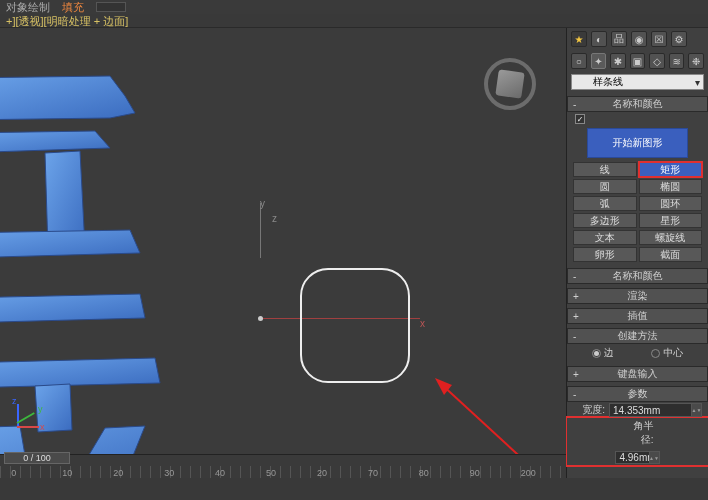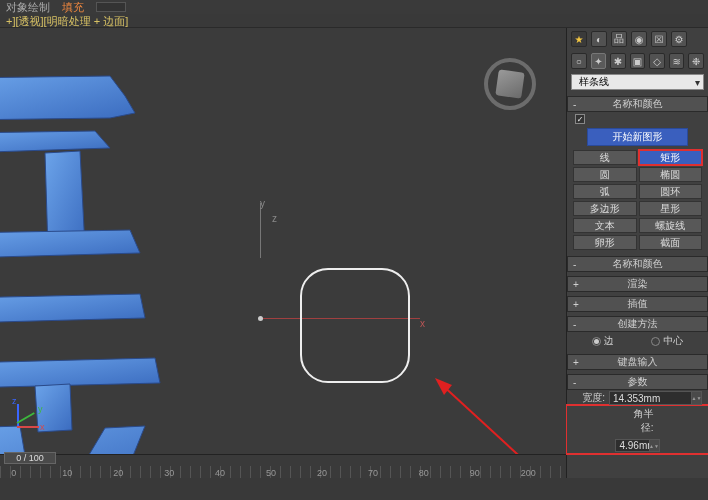--- a/index.html
+++ b/index.html
@@ -34,42 +34,42 @@
 .corner-axis { position: absolute; left: 12px; bottom: 40px; width: 40px; height: 40px; }
 .corner-axis .ax { position: absolute; font-size: 9px; }
 .ca-z { color: #3a66ff; left: 0; top: -2px; }
 .ca-y { color: #3db83d; left: 26px; top: 6px; }
 .ca-x { color: #d84848; left: 28px; top: 24px; }
 .ca-line-z { position: absolute; left: 5px; top: 6px; width: 2px; height: 22px; background: #3a66ff; }
 .ca-line-x { position: absolute; left: 5px; top: 28px; width: 22px; height: 2px; background: #d84848; }
 .ca-line-y { position: absolute; left: 5px; top: 24px; width: 20px; height: 2px; background: #3db83d; transform: rotate(-30deg); transform-origin: left; }
 
 .timebar { position: absolute; left: 0; bottom: 0; right: 0; height: 24px; background: #3a3a3a; border-top: 1px solid #222; }
-.timeslider { position: absolute; left: 4px; bottom: 14px; width: 52px; height: 12px; background: #4a4a4a; border: 1px solid #666; color: #ddd; font-size: 9px; display: flex; align-items: center; justify-content: center; }
+.timeslider { position: absolute; left: 4px; bottom: 14px; width: 66px; height: 12px; background: #4a4a4a; border: 1px solid #666; color: #ddd; font-size: 9px; display: flex; align-items: center; justify-content: center; }
 .ticks { position: absolute; left: 0; bottom: 0; right: 0; height: 12px; display: flex; color: #999; font-size: 9px; background: repeating-linear-gradient(90deg,#555 0,#555 1px,transparent 1px,transparent 10px); }
 .ticks span { position: absolute; bottom: 0; }
 
 .rightpanel { width: 142px; background: #404040; border-left: 1px solid #222; display: flex; flex-direction: column; }
 .iconrow { display: flex; padding: 3px 4px; gap: 4px; }
 .icon-btn { width: 16px; height: 16px; background: #525252; border: 1px solid #2a2a2a; border-radius: 2px; display: flex; align-items: center; justify-content: center; font-size: 10px; color: #ccc; }
 .icon-btn.star { color: #f5c842; background: #3a3a3a; }
 .icon-btn.blue { background: #4a6b8a; }
 .icon-btn.active { background: #5a5a5a; border-color: #777; }
 
-.dropdown { margin: 2px 4px; height: 16px; background: #e8e8e8; color: #000; border: 1px solid #888; display: flex; align-items: center; padding: 0 7px; font-size: 10px; position: relative; }
+.dropdown { margin: 2px 4px; height: 16px; background: #e8e8e8; color: #000; border: 1px solid #888; display: flex; align-items: center; padding: 0 21px; font-size: 10px; position: relative; }
 .dropdown::after { content: '▾'; position: absolute; right: 3px; color: #333; }
 
 .roll-head { margin-top: 4px; height: 16px; background: #515151; border: 1px solid #2a2a2a; display: flex; align-items: center; justify-content: center; position: relative; font-size: 10px; }
 .roll-head .minus { position: absolute; left: 5px; }
 .roll-head .plus { position: absolute; left: 5px; }
 
 .chk-row { display: flex; align-items: center; padding: 2px 8px; font-size: 10px; gap: 4px; }
 .chk { width: 10px; height: 10px; border: 1px solid #888; background: #333; display: inline-flex; align-items: center; justify-content: center; font-size: 8px; color: #eee; }
 
-.wide-btn { margin: 2px 20px; height: 18px; background: #3a5fbe; color: #fff; border: 1px solid #2a4a9a; display: flex; align-items: center; justify-content: center; font-size: 10px; }
+.wide-btn { margin: 2px 20px; height: 30px; background: #3a5fbe; color: #fff; border: 1px solid #2a4a9a; display: flex; align-items: center; justify-content: center; font-size: 10px; }
 
 .btn-grid { display: grid; grid-template-columns: 1fr 1fr; gap: 2px; padding: 2px 6px; }
 .gbtn { height: 15px; background: #585858; border: 1px solid #333; display: flex; align-items: center; justify-content: center; font-size: 10px; color: #ddd; }
 .gbtn.hl { background: #3a5fbe; color: #fff; outline: 2px solid #e03030; outline-offset: -1px; }
 
 .name-input { margin: 2px 4px; display: flex; gap: 2px; }
 .name-input input { flex: 1; height: 15px; background: #333; border: 1px solid #555; color: #ccc; padding: 0 3px; font-size: 10px; }
 
 .radio-row { display: flex; justify-content: space-around; padding: 2px 6px; font-size: 10px; }
 .radio { display: flex; align-items: center; gap: 3px; }

